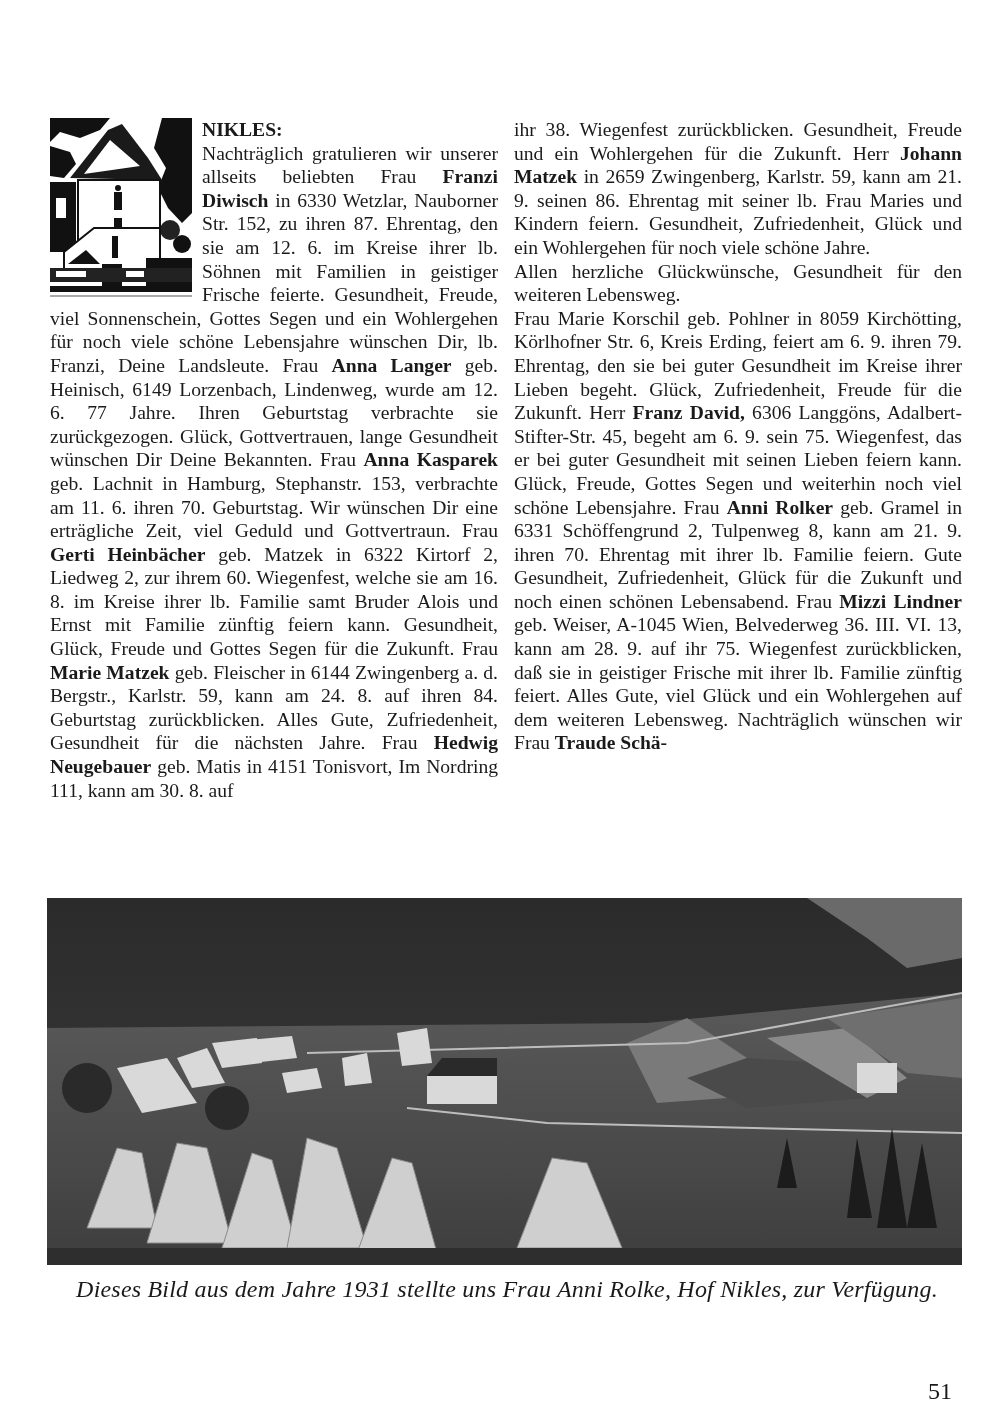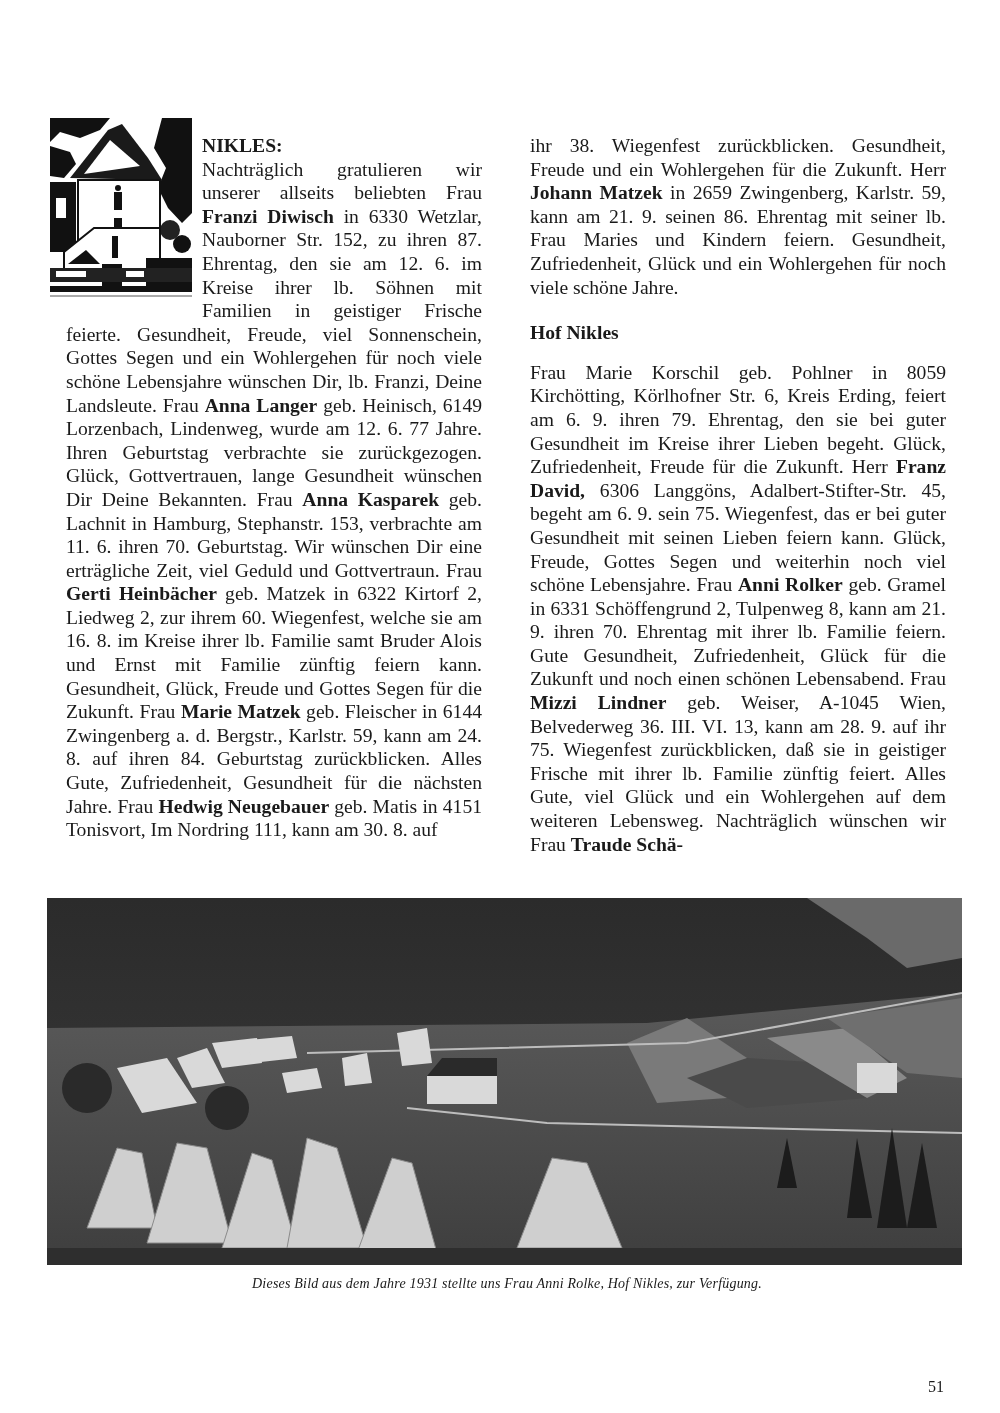--- a/index.html
+++ b/index.html
@@ -2,33 +2,33 @@
 <html><head>
 <meta charset="utf-8">
 <style>
   html, body { margin:0; padding:0; background:#ffffff; }
   body { width:1000px; height:1413px; position:relative; overflow:hidden;
          font-family:"Liberation Serif", "DejaVu Serif", serif; color:#1a1a1a; }
   .col { position:absolute; top:118px; width:448px; font-size:19.6px; line-height:23.6px;
          text-align:justify; hyphens:manual; }
   .col-left { left:50px; }
   .col-right { left:514px; }
-  .col p { margin:16px; }
+  .col p { margin:0; }
   .col b { font-weight:bold; }
   .head { font-weight:bold; }
   .illus { float:left; width:142px; height:182px; margin:0 10px 2px 0; position:relative;
            background:#fff; overflow:hidden; }
   .illus svg { display:block; }
   .subhead { font-weight:bold; margin-top:22px !important; }
   .photo { position:absolute; left:47px; top:898px; width:915px; height:367px; overflow:hidden;
            background:#3a3a3a; }
   .photo svg { display:block; }
   .caption { position:absolute; left:52px; top:1276px; width:910px; font-style:italic;
-             font-size:14px; letter-spacing:0.2px; text-align:center; }
-  .pageno { position:absolute; left:928px; top:1378px; font-size:16px; }
+             font-size:24px; letter-spacing:0.2px; text-align:center; }
+  .pageno { position:absolute; left:928px; top:1378px; font-size:24px; }
 </style>
 </head>
 <body>
 
 <div class="col col-left">
   <div class="illus">
     <svg width="142" height="182" viewBox="0 0 142 182">
       <rect x="0" y="0" width="142" height="182" fill="#fff"></rect>
 
       <path d="M0 0 L60 0 L50 12 L30 20 L10 14 L0 24 Z" fill="#111"></path>
@@ -64,21 +64,21 @@
     <span>
       <span>Nachträglich gratulieren wir unserer allseits beliebten Frau </span><b>Franzi Diwisch</b><span> in 6330 Wetzlar, Nauborner Str. 152, zu ihren 87. Ehrentag, den sie am 12. 6. im Kreise ihrer lb. Söhnen mit Familien in geistiger Frische feierte. Gesundheit, Freude, viel Sonnenschein, Gottes Segen und ein Wohlergehen für noch viele schöne Lebensjahre wünschen Dir, lb. Franzi, Deine Landsleute. Frau </span><b>Anna Langer</b><span> geb. Heinisch, 6149 Lorzenbach, Lindenweg, wurde am 12. 6. 77 Jahre. Ihren Geburtstag verbrachte sie zurückgezogen. Glück, Gottvertrauen, lange Gesundheit wünschen Dir Deine Bekannten. Frau </span><b>Anna Kasparek</b><span> geb. Lachnit in Hamburg, Stephanstr. 153, verbrachte am 11. 6. ihren 70. Geburtstag. Wir wünschen Dir eine erträgliche Zeit, viel Geduld und Gottvertraun. Frau </span><b>Gerti Heinbächer</b><span> geb. Matzek in 6322 Kirtorf 2, Liedweg 2, zur ihrem 60. Wiegenfest, welche sie am 16. 8. im Kreise ihrer lb. Familie samt Bruder Alois und Ernst mit Familie zünftig feiern kann. Gesundheit, Glück, Freude und Gottes Segen für die Zukunft. Frau </span><b>Marie Matzek</b><span> geb. Fleischer in 6144 Zwingenberg a. d. Bergstr., Karlstr. 59, kann am 24. 8. auf ihren 84. Geburtstag zurückblicken. Alles Gute, Zufriedenheit, Gesundheit für die nächsten Jahre. Frau </span><b>Hedwig Neugebauer</b><span> geb. Matis in 4151 Tonisvort, Im Nordring 111, kann am 30. 8. auf</span>
     </span>
   </p>
 </div>
 
 <div class="col col-right">
   <p>
     <span>ihr 38. Wiegenfest zurückblicken. Gesundheit, Freude und ein Wohlergehen für die Zukunft. Herr </span><b>Johann Matzek</b><span> in 2659 Zwingenberg, Karlstr. 59, kann am 21. 9. seinen 86. Ehrentag mit seiner lb. Frau Maries und Kindern feiern. Gesundheit, Zufriedenheit, Glück und ein Wohlergehen für noch viele schöne Jahre.</span>
   </p>
-  <p class="subhead">Hof Nikles</p>
+  <p>Allen herzliche Glückwünsche, Gesundheit für den weiteren Lebensweg.</p>
   <p>
     <span>Frau Marie Korschil geb. Pohlner in 8059 Kirchötting, Körlhofner Str. 6, Kreis Erding, feiert am 6. 9. ihren 79. Ehrentag, den sie bei guter Gesundheit im Kreise ihrer Lieben begeht. Glück, Zufriedenheit, Freude für die Zukunft. Herr </span><b>Franz David,</b><span> 6306 Langgöns, Adalbert-Stifter-Str. 45, begeht am 6. 9. sein 75. Wiegenfest, das er bei guter Gesundheit mit seinen Lieben feiern kann. Glück, Freude, Gottes Segen und weiterhin noch viel schöne Lebensjahre. Frau </span><b>Anni Rolker</b><span> geb. Gramel in 6331 Schöffengrund 2, Tulpenweg 8, kann am 21. 9. ihren 70. Ehrentag mit ihrer lb. Familie feiern. Gute Gesundheit, Zufriedenheit, Glück für die Zukunft und noch einen schönen Lebensabend. Frau </span><b>Mizzi Lindner</b><span> geb. Weiser, A-1045 Wien, Belvederweg 36. III. VI. 13, kann am 28. 9. auf ihr 75. Wiegenfest zurückblicken, daß sie in geistiger Frische mit ihrer lb. Familie zünftig feiert. Alles Gute, viel Glück und ein Wohlergehen auf dem weiteren Lebensweg. Nachträglich wünschen wir Frau </span><b>Traude Schä-</b>
   </p>
 </div>
 
 <div class="photo">
   <svg width="915" height="367" viewBox="0 0 915 367">
     <defs>
       <linearGradient id="sky" x1="0" y1="0" x2="0" y2="1">
         <stop offset="0" stop-color="#2b2b2b"></stop>

